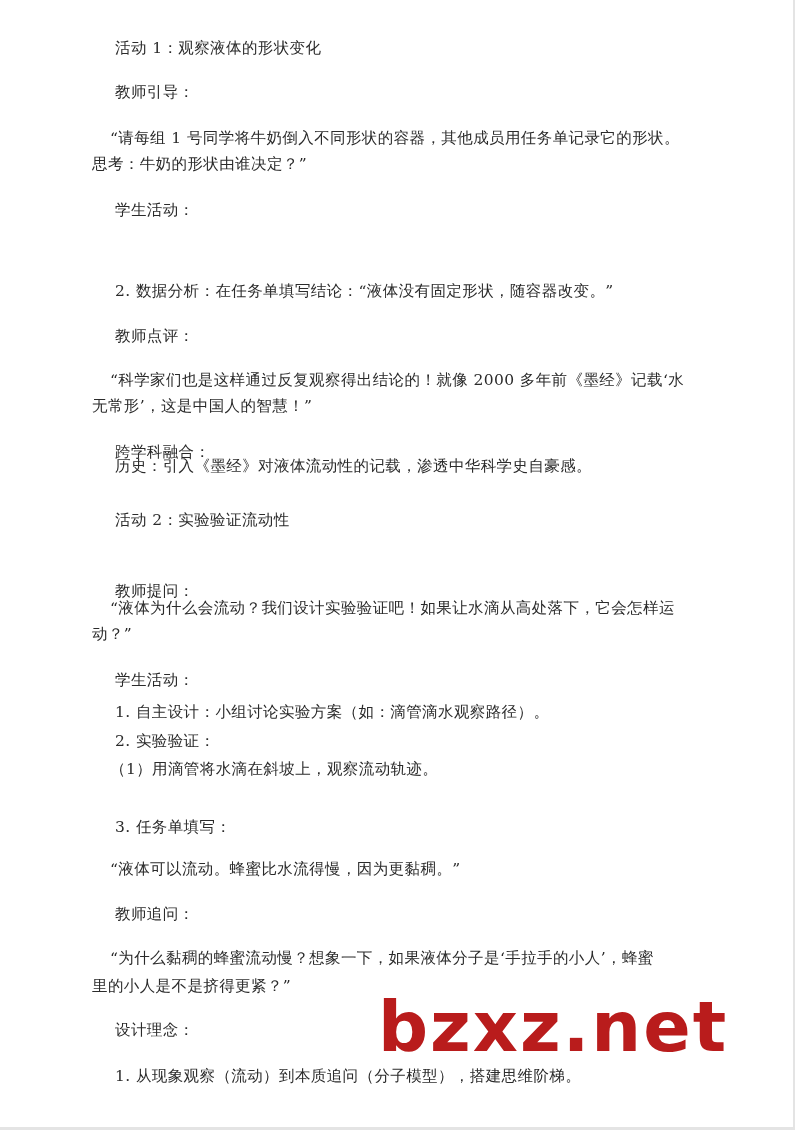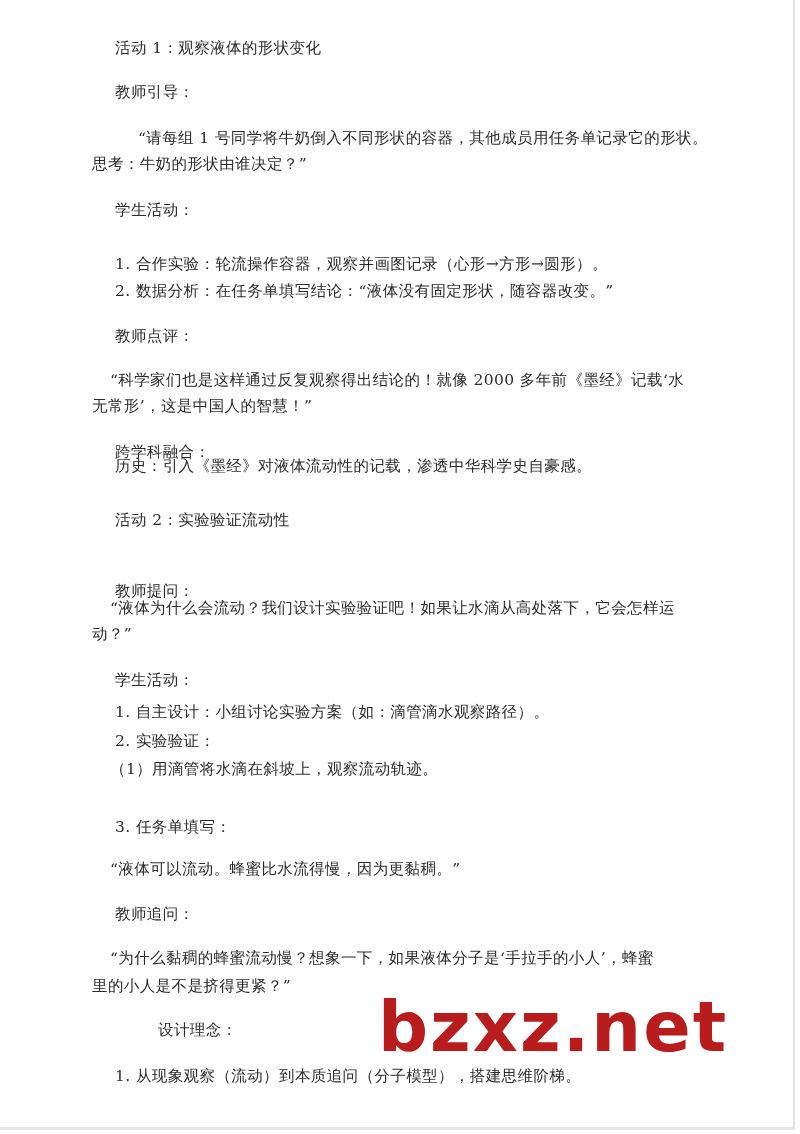--- a/index.html
+++ b/index.html
@@ -56,41 +56,40 @@
 <body>
 
 <div class="page">
 
   <div class="watermark">bzxz.net</div>
 
   <div class="content">
 
     <div class="line ind" style="top:38px;">活动 1：观察液体的形状变化</div>
     <div class="line ind" style="top:82px;">教师引导：</div>
-    <div class="line ind2" style="top:128px;margin-left:28px;">“请每组 1 号同学将牛奶倒入不同形状的容器，其他成员用任务单记录它的形状。</div>
+    <div class="line ind2" style="top:128px;">“请每组 1 号同学将牛奶倒入不同形状的容器，其他成员用任务单记录它的形状。</div>
     <div class="line wrap" style="top:154px;">思考：牛奶的形状由谁决定？”</div>
     <div class="line ind" style="top:200px;">学生活动：</div>
-    <div class="line ind" style="top:254px;">1. 合作实验：轮流操作容器，观察并画图记录（心形→方形→圆形）。</div>
     <div class="line ind" style="top:281px;">2. 数据分析：在任务单填写结论：“液体没有固定形状，随容器改变。”</div>
     <div class="line ind" style="top:326px;">教师点评：</div>
     <div class="line ind2" style="top:370px;">“科学家们也是这样通过反复观察得出结论的！就像 2000 多年前《墨经》记载‘水</div>
     <div class="line wrap" style="top:396px;">无常形’，这是中国人的智慧！”</div>
     <div class="line ind" style="top:442px;">跨学科融合：</div>
     <div class="line ind" style="top:456px;">历史：引入《墨经》对液体流动性的记载，渗透中华科学史自豪感。</div>
 
     <div class="line ind" style="top:510px;">活动 2：实验验证流动性</div>
     <div class="line ind" style="top:553px;margin-top:28px;">教师提问：</div>
     <div class="line ind2" style="top:598px;">“液体为什么会流动？我们设计实验验证吧！如果让水滴从高处落下，它会怎样运</div>
     <div class="line wrap" style="top:624px;">动？”</div>
     <div class="line ind" style="top:670px;">学生活动：</div>
     <div class="line ind" style="top:702px;">1. 自主设计：小组讨论实验方案（如：滴管滴水观察路径）。</div>
     <div class="line ind" style="top:731px;">2. 实验验证：</div>
     <div class="line ind2" style="top:759px;">（1）用滴管将水滴在斜坡上，观察流动轨迹。</div>
     <div class="line ind" style="top:817px;">3. 任务单填写：</div>
     <div class="line ind2" style="top:859px;">“液体可以流动。蜂蜜比水流得慢，因为更黏稠。”</div>
     <div class="line ind" style="top:904px;">教师追问：</div>
     <div class="line ind2" style="top:948px;">“为什么黏稠的蜂蜜流动慢？想象一下，如果液体分子是‘手拉手的小人’，蜂蜜</div>
     <div class="line wrap" style="top:976px;">里的小人是不是挤得更紧？”</div>
-    <div class="line ind" style="top:1020px;margin-left:43px;">设计理念：</div>
+    <div class="line ind" style="top:1020px;">设计理念：</div>
     <div class="line ind" style="top:1066px;">1. 从现象观察（流动）到本质追问（分子模型），搭建思维阶梯。</div>
 
   </div>
 </div>
 
 </body></html>

